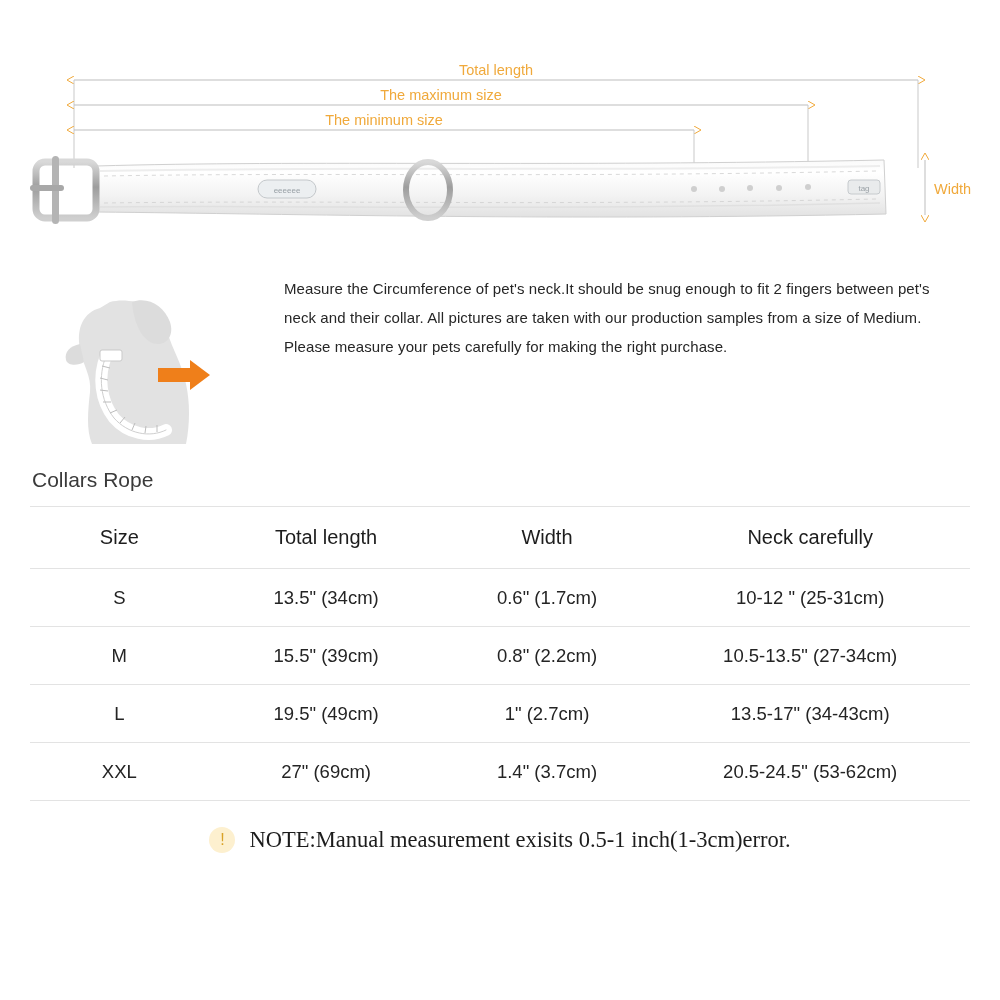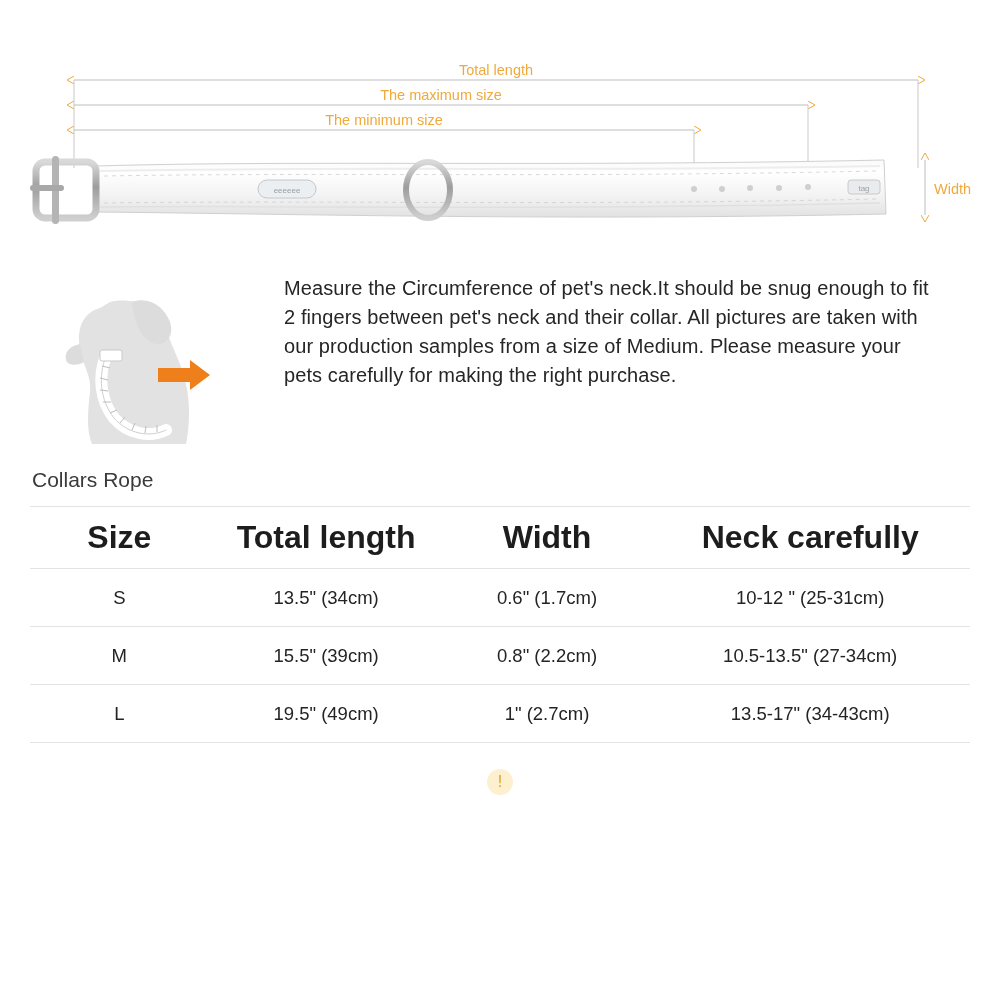--- a/index.html
+++ b/index.html
@@ -31,21 +31,21 @@
     height: 210px;
   }
   #dog-fig {
     width: 212px;
     flex: 0 0 212px;
     padding-top: 6px;
   }
   #desc-text {
     flex: 1 1 auto;
     padding: 8px 58px 0 32px;
-    font-size: 20px;
+    font-size: 15px;
     line-height: 29px;
     color: #262626;
     letter-spacing: 0.1px;
   }
 
   
   #table-title {
     font-size: 21px;
     color: #3a3a3a;
     padding: 0 12px 14px 32px;
@@ -57,22 +57,22 @@
     table-layout: fixed;
   }
   table.size-table th,
   table.size-table td {
     text-align: center;
     border-top: 1px solid #e3e3e3;
     border-bottom: 1px solid #e3e3e3;
     padding: 0;
   }
   table.size-table thead th {
-    font-size: 32px;
-    font-weight: bold;
+    font-size: 20px;
+    font-weight: normal;
     color: #1d1d1d;
     height: 62px;
     vertical-align: middle;
   }
   table.size-table tbody td {
     font-size: 18.5px;
     color: #242424;
     height: 58px;
     vertical-align: middle;
   }
@@ -270,18 +270,25 @@
       <td>15.5" (39cm)</td>
       <td>0.8" (2.2cm)</td>
       <td>10.5-13.5" (27-34cm)</td>
     </tr>
     <tr>
       <td>L</td>
       <td>19.5" (49cm)</td>
       <td>1" (2.7cm)</td>
       <td>13.5-17" (34-43cm)</td>
     </tr>
+    <tr>
+      <td>XXL</td>
+      <td>27" (69cm)</td>
+      <td>1.4" (3.7cm)</td>
+      <td>20.5-24.5" (53-62cm)</td>
+    </tr>
   </tbody>
 </table>
 
 <div id="note">
   <span class="bang">!</span>
+  <span>NOTE:Manual measurement exisits 0.5-1 inch(1-3cm)error.</span>
 </div>
 
 </body></html>

